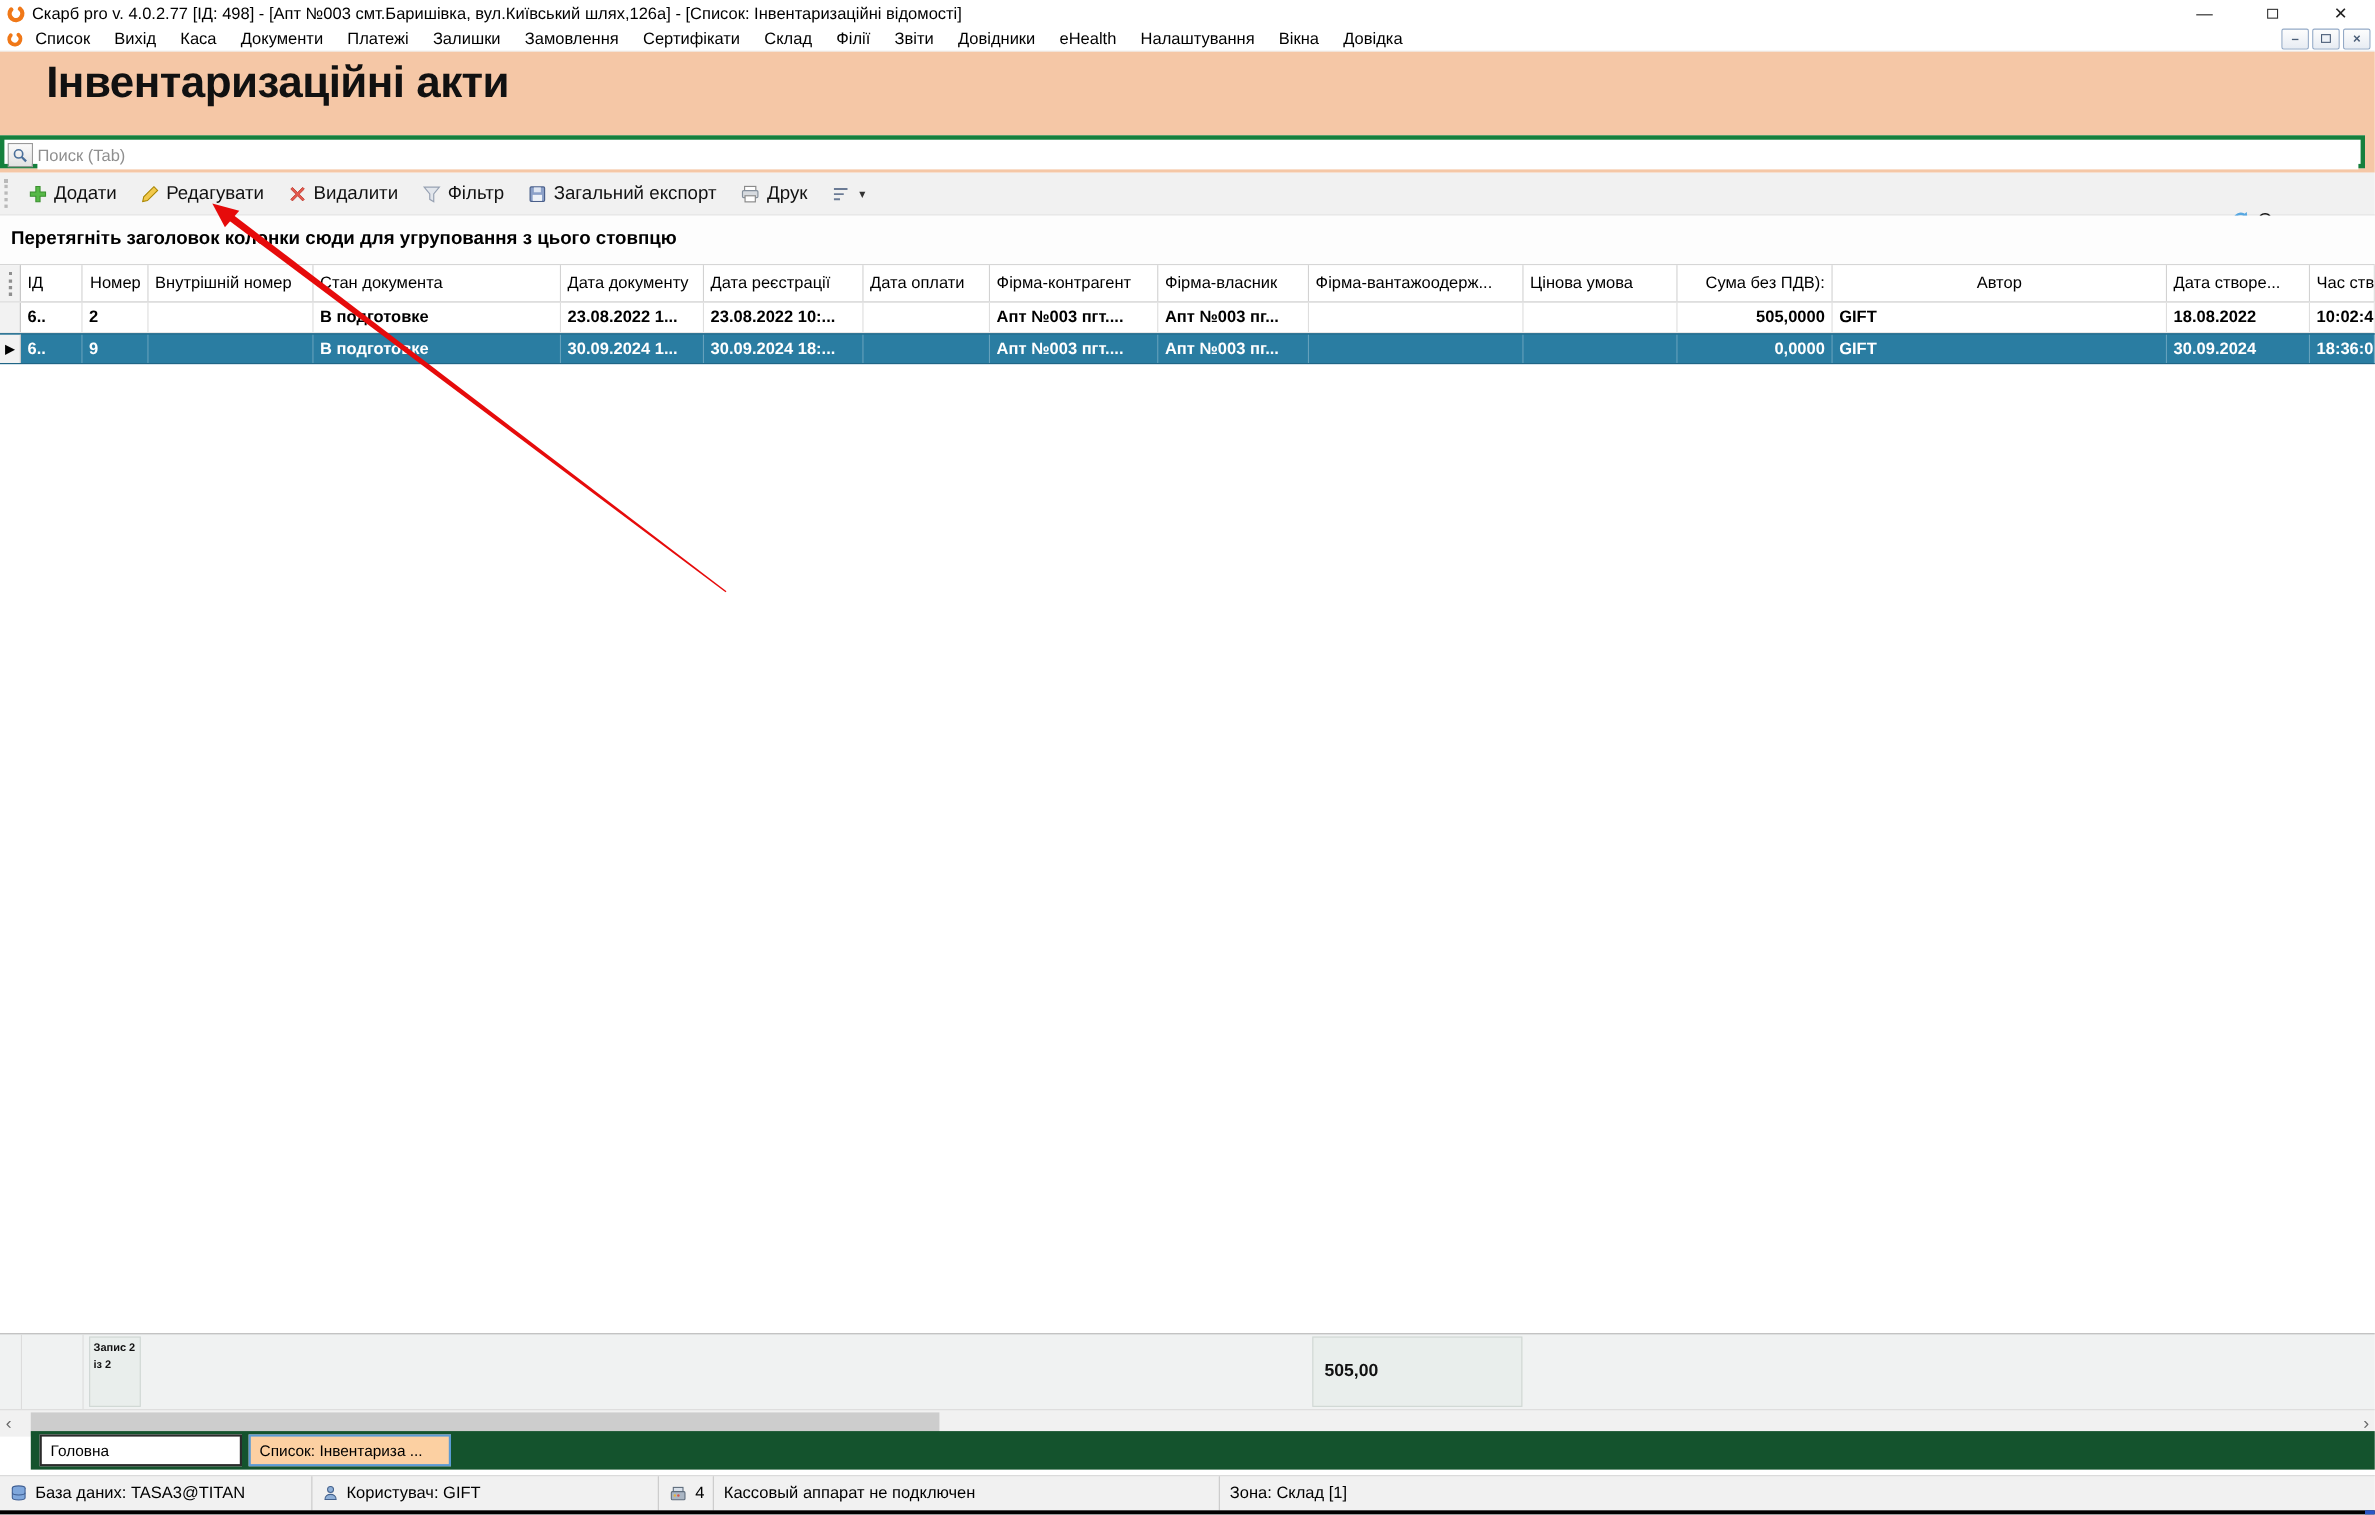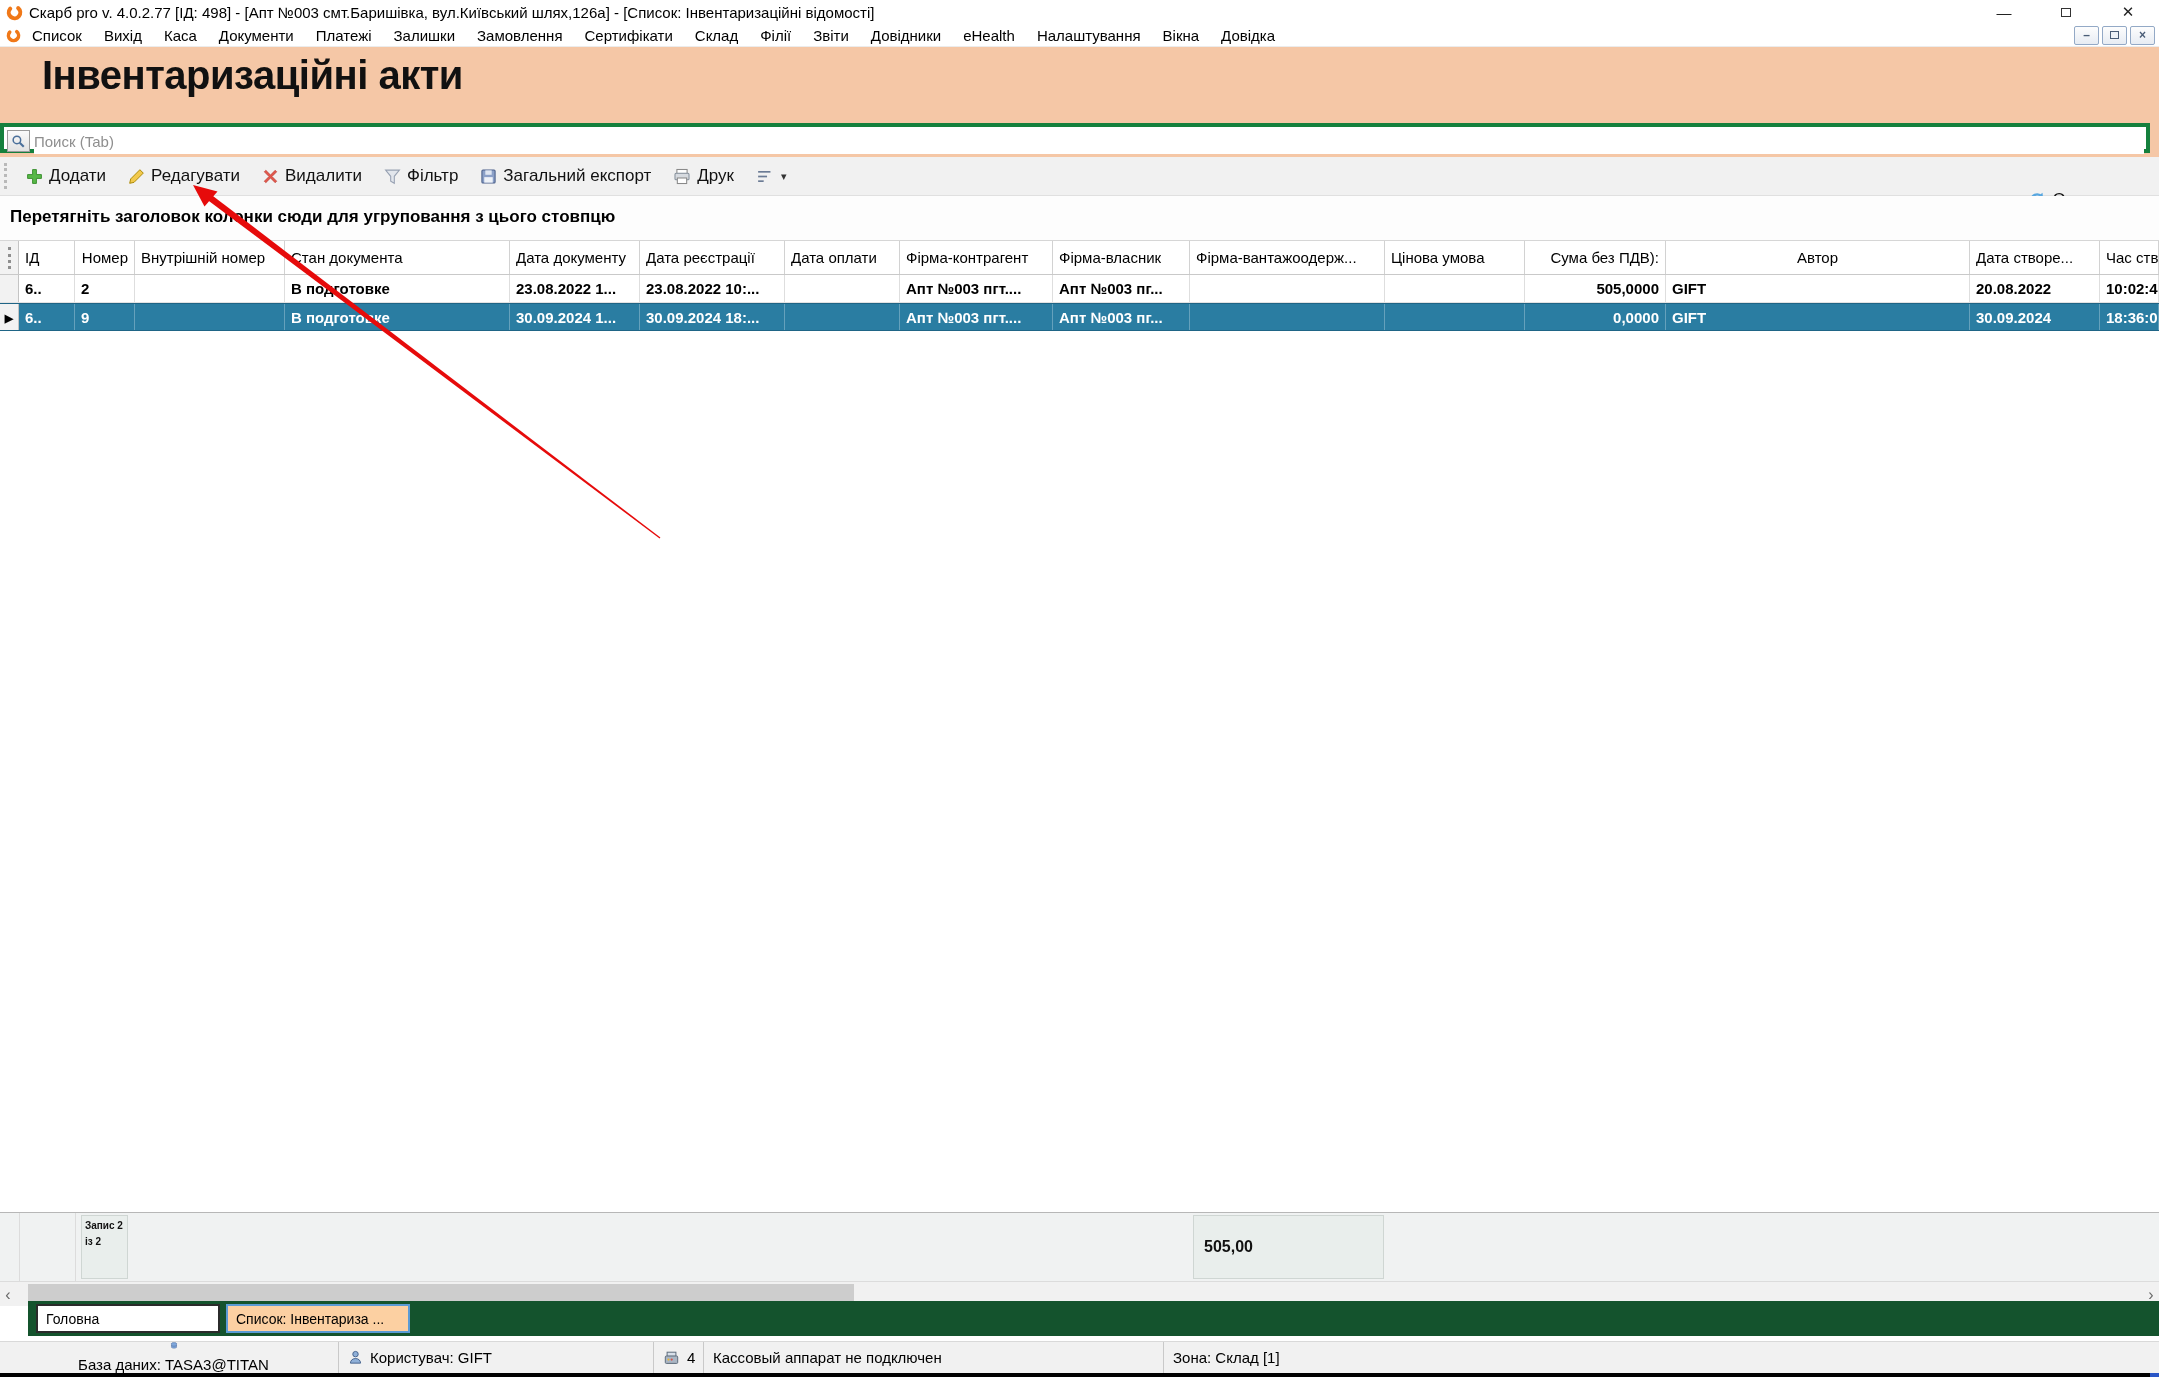--- a/index.html
+++ b/index.html
@@ -79,21 +79,21 @@
 
   
   .tabsrow { position:absolute; top:1301px; left:0; right:0; height:35px; background:#14532d; display:flex; align-items:flex-start; padding-top:3px;margin-left:28px; }
   .tab { width:184px; height:29px; font-size:14px; display:flex; align-items:center; padding-left:8px; white-space:nowrap; overflow:hidden; }
   .tab-home { margin-left:8px; background:#fff; border:2px solid #2b2b2b; }
   .tab-active { margin-left:6px; background:#fcd0a2; border:2px solid #5b9bd5; }
 
   
   .statusbar { position:absolute; top:1341px; left:0; right:0; height:32px; background:#f1f1f1; border-top:1px solid #d9d9d9; display:flex; align-items:center; font-size:15px; }
   .sb-seg { height:100%; display:flex; align-items:center; gap:7px; padding-left:9px; border-right:1px solid #c9c9c9; white-space:nowrap; overflow:hidden; }
-  .sb-1 { width:339px;flex-direction:column; } .sb-2 { width:315px; } .sb-3 { width:50px; } .sb-4 { width:460px; }
+  .sb-1 { width:284px; } .sb-2 { width:315px; } .sb-3 { width:50px; } .sb-4 { width:460px; }
   .sb-5 { flex:1; border-right:none; }
 
   .bottomstrip { position:absolute; top:1373px; left:0; right:0; height:4px; background:#000; }
   .bottomstrip .blue-bit { position:absolute; right:0; top:0; width:9px; height:4px; background:#2a56c6; }
 
   .arrow-overlay { position:absolute; inset:0; width:2159px; height:1377px; pointer-events:none; z-index:60; }
   svg.icon { display:block; }
 </style>
 </head>
 <body>
@@ -257,21 +257,21 @@
       <span class="cell c4">В подготовке</span>
       <span class="cell c5">23.08.2022 1...</span>
       <span class="cell c6">23.08.2022 10:...</span>
       <span class="cell c7"></span>
       <span class="cell c8">Апт №003 пгт....</span>
       <span class="cell c9">Апт №003 пг...</span>
       <span class="cell c10"></span>
       <span class="cell c11"></span>
       <span class="cell c12">505,0000</span>
       <span class="cell c13">GIFT</span>
-      <span class="cell c14">20.08.2022</span>
+      <span class="cell c14">18.08.2022</span>
       <span class="cell c15">10:02:4</span>
     </div>
     <div class="grid-row r2">
       <span class="cell c0">▶</span>
       <span class="cell c1">6..</span>
       <span class="cell c2">9</span>
       <span class="cell c3"></span>
       <span class="cell c4">В подготовке</span>
       <span class="cell c5">30.09.2024 1...</span>
       <span class="cell c6">30.09.2024 18:...</span>

